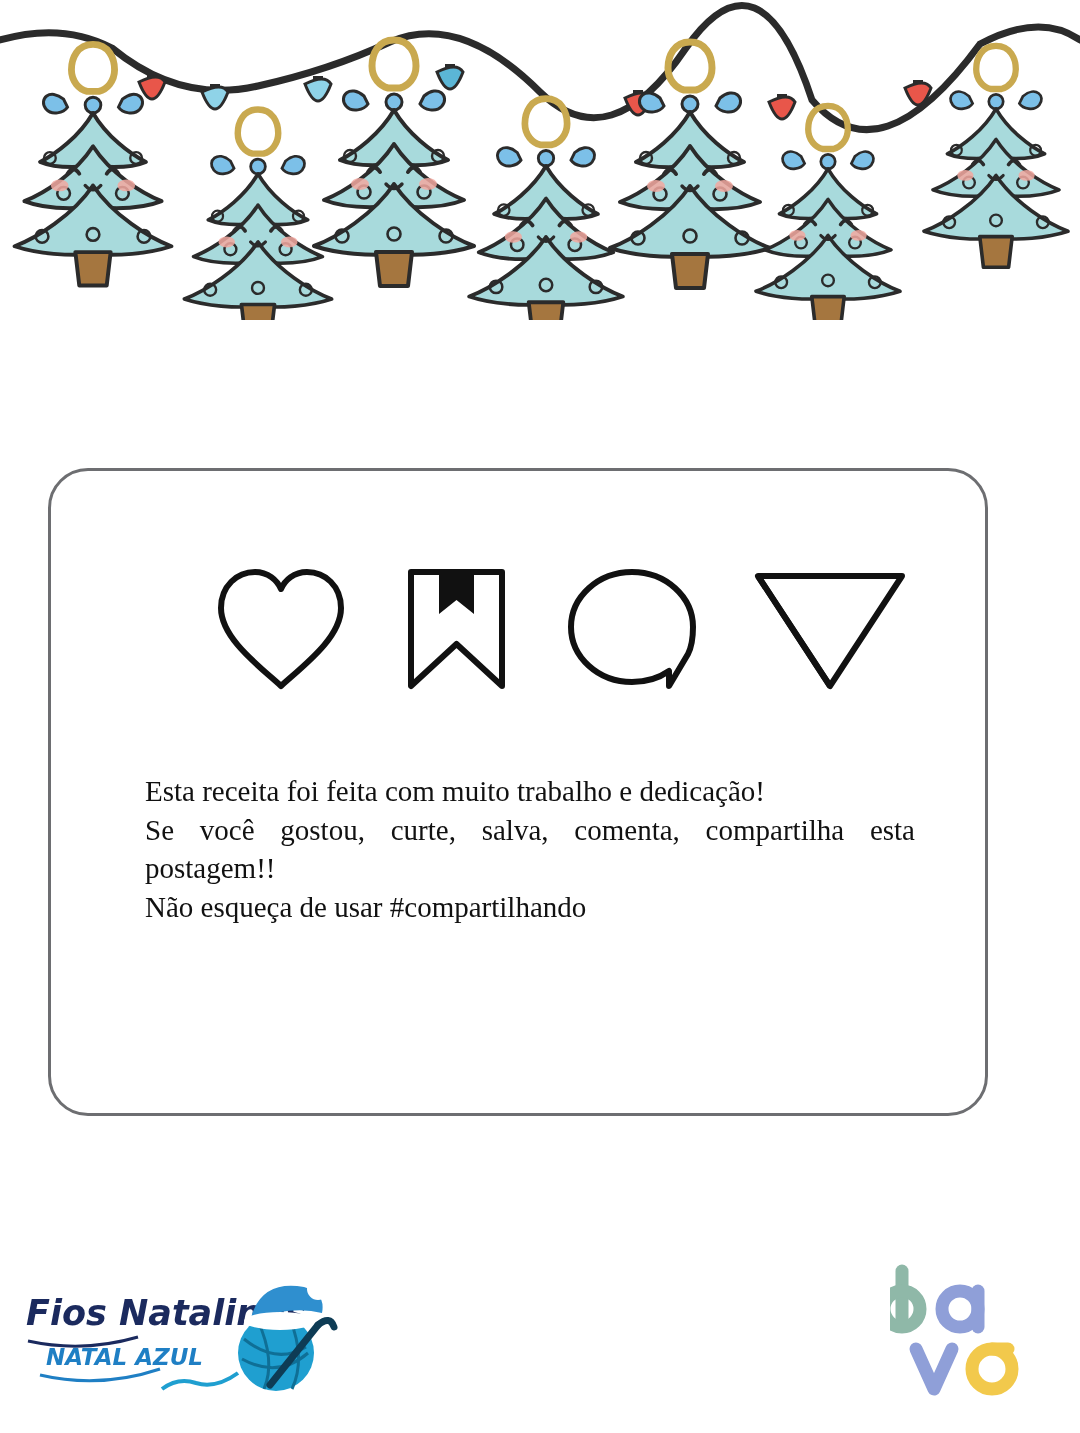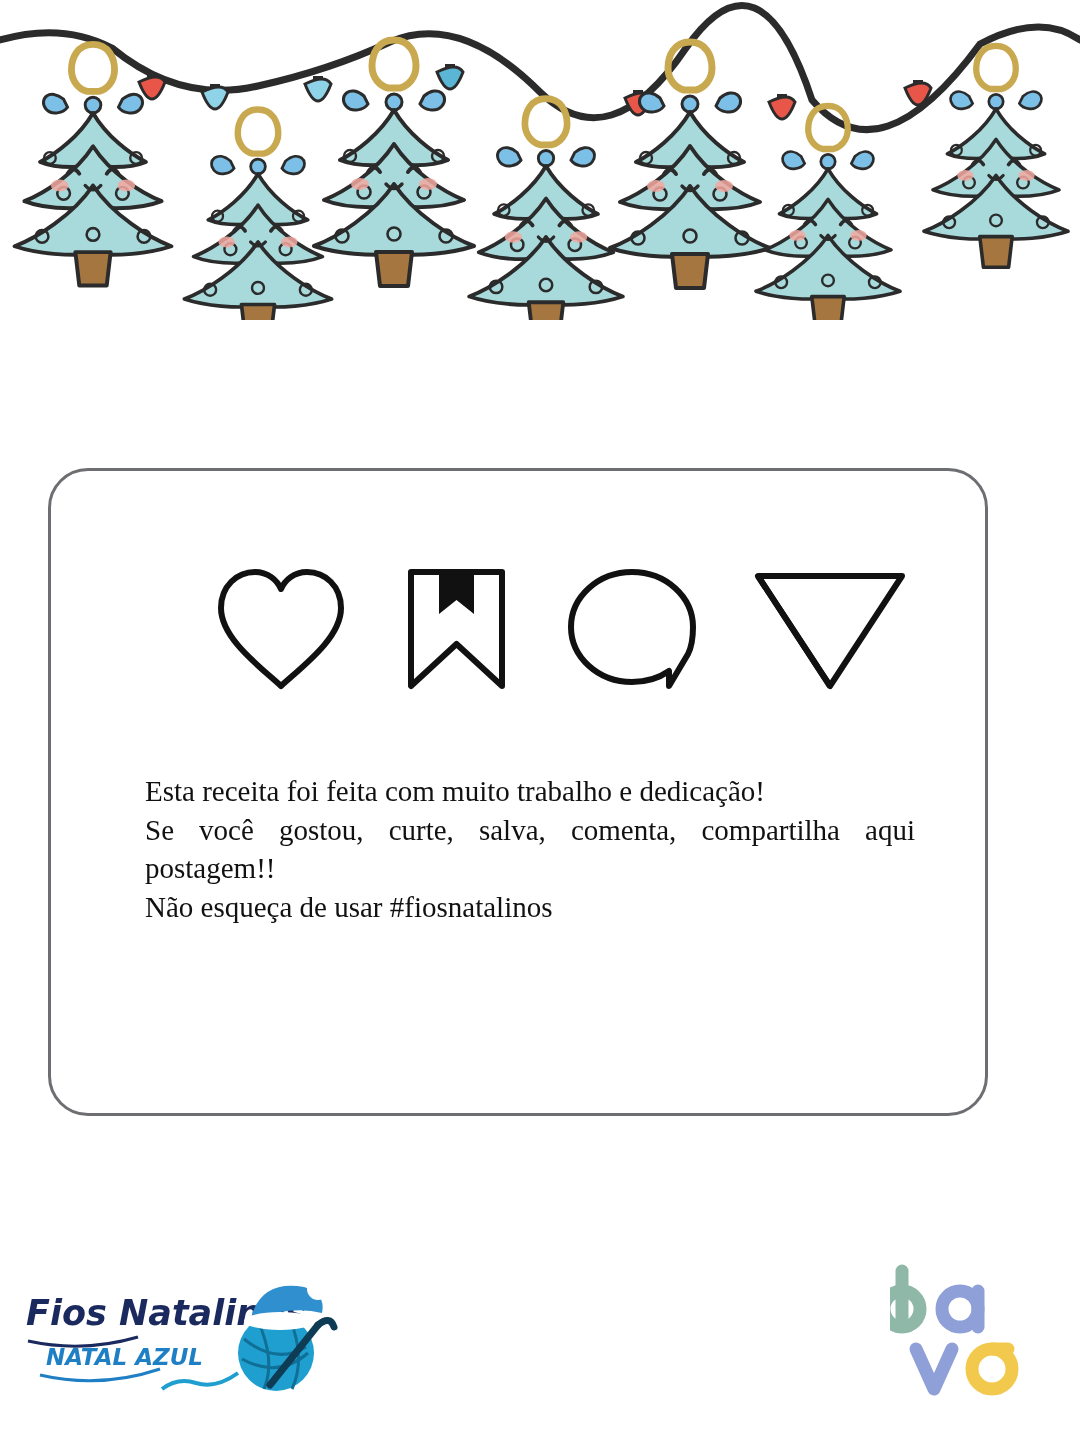--- a/index.html
+++ b/index.html
@@ -232,22 +232,22 @@
     <span class="ico">
       <svg width="160" height="130" viewBox="0 0 160 130" xmlns="http://www.w3.org/2000/svg">
         <path d="M8,12 L152,12 L80,122 Z" fill="none" stroke="#111" stroke-width="6" stroke-linejoin="round"></path>
         <path d="M8,12 L80,122" fill="none" stroke="#111" stroke-width="6" stroke-linejoin="round"></path>
       </svg>
     </span>
   </div>
 
   <div class="card-text">
     <p class="nojust">Esta receita foi feita com muito trabalho e dedicação!</p>
-    <p>Se você gostou, curte, salva, comenta, compartilha aqui postagem!!</p>
-    <p class="nojust">Não esqueça de usar #fiosnatalinos</p>
+    <p>Se você gostou, curte, salva, comenta, compartilha esta postagem!!</p>
+    <p class="nojust">Não esqueça de usar #compartilhando</p>
   </div>
 </div>
 
 <div class="footer">
 
   <div class="brand-logo">
     <svg width="350" height="140" viewBox="0 0 350 140" xmlns="http://www.w3.org/2000/svg">
       <text class="brand-title" x="8" y="58">Fios Natalinos</text>
       <text class="brand-sub" x="28" y="98">NATAL AZUL</text>
       <path d="M10,74 q55,12 110,-4" fill="none" stroke="#1b2a5e" stroke-width="3"></path>

